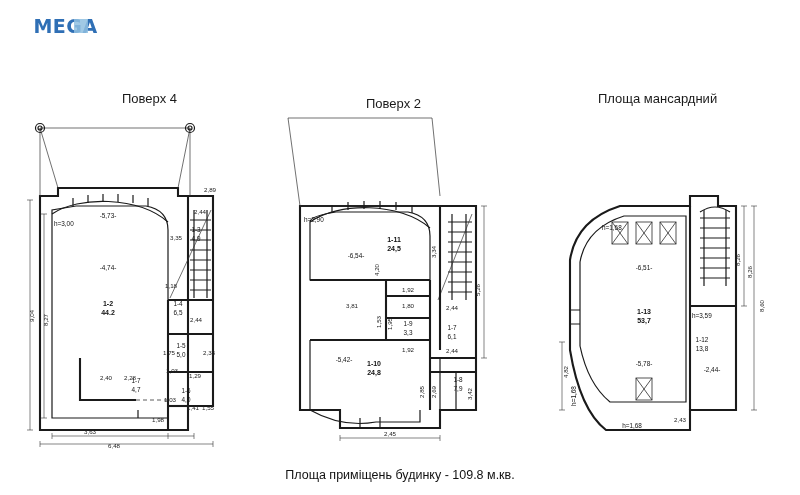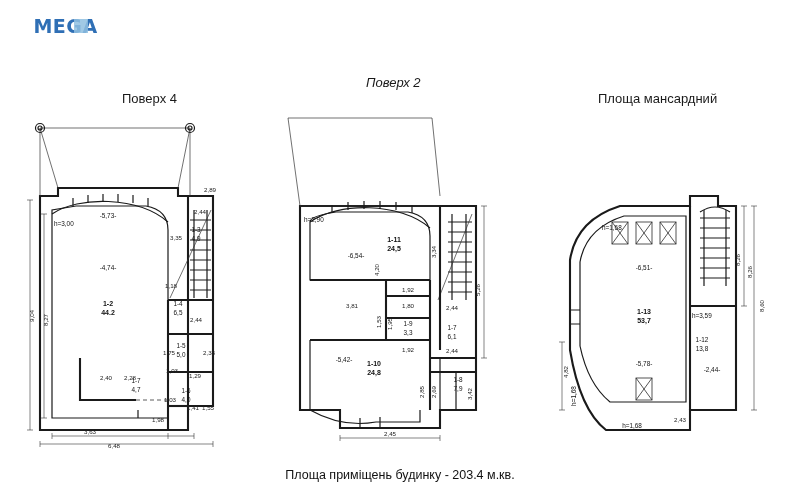--- a/index.html
+++ b/index.html
@@ -104,21 +104,21 @@
 <body>
 
 <div id="root">
 
   <div class="logo">
     <span class="logo-text">MEGA</span>
     <span class="logo-sq"></span>
   </div>
 
   <div class="floor-title" style="left:122px; top:91px;">Поверх 4</div>
-  <div class="floor-title" style="left:366px; top:75px;font-style:italic;">Поверх 2</div>
+  <div class="floor-title" style="left:366px; top:96px;">Поверх 2</div>
   <div class="floor-title" style="left:598px; top:91px;">Площа мансардний</div>
 
   <div class="plan" id="plan1">
     <svg width="260" height="340" viewBox="0 0 260 340">
 
       <path class="w" d="M22,90 L22,320 L170,320 L170,296 L195,296 L195,86 L160,86 L160,78 L40,78 L40,86 L22,86 Z"></path>
 
       <path class="thin" d="M22,18 L22,86"></path>
       <path class="thin" d="M172,18 L172,86"></path>
       <path class="thin" d="M22,18 L172,18"></path>
@@ -309,15 +309,15 @@
       <text class="lbl" x="92" y="318" text-anchor="middle">h=1,68</text>
 
       <text class="dimtx" x="200" y="150" text-anchor="middle" transform="rotate(-90 200 150)">8,26</text>
       <text class="dimtx" x="212" y="162" text-anchor="middle" transform="rotate(-90 212 162)">8,26</text>
       <text class="dimtx" x="224" y="196" text-anchor="middle" transform="rotate(-90 224 196)">8,60</text>
       <text class="dimtx" x="28" y="262" text-anchor="middle" transform="rotate(-90 28 262)">4,82</text>
       <text class="dimtx" x="140" y="312" text-anchor="middle">2,43</text>
     </svg>
   </div>
 
-  <div class="caption">Площа приміщень будинку - 203.4 м.кв.</div>
+  <div class="caption">Площа приміщень будинку - 109.8 м.кв.</div>
 
 </div>
 
 </body></html>

